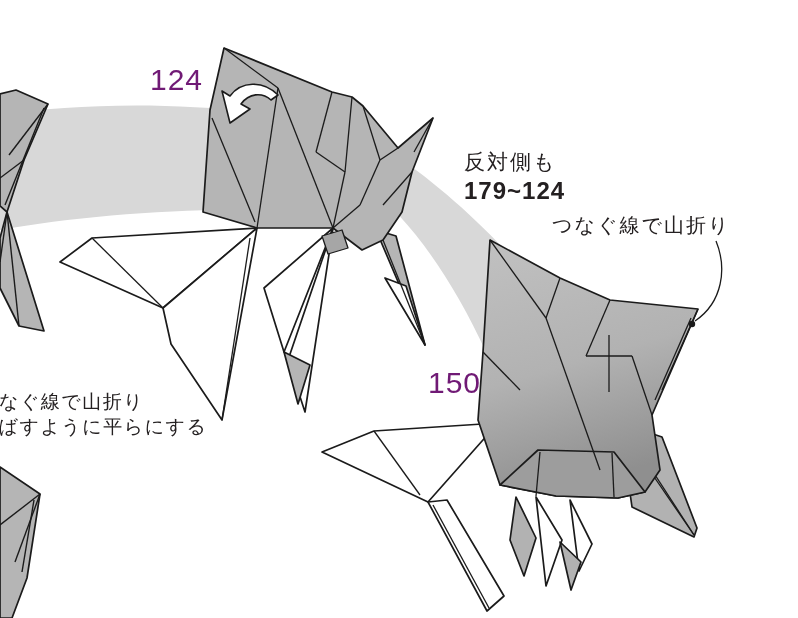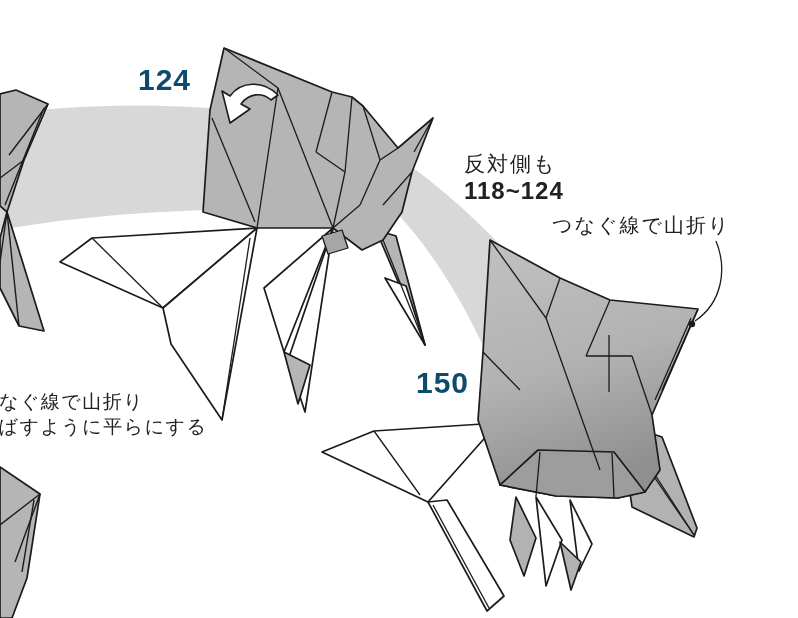--- a/index.html
+++ b/index.html
@@ -7,26 +7,27 @@
     position:relative;
     width:798px;height:618px;
     overflow:hidden;
     background:#ffffff;
     font-family:"Liberation Sans","DejaVu Sans",sans-serif;
   }
   .canvas svg{position:absolute;left:0;top:0;}
   .txt{position:absolute;color:#242021;white-space:nowrap;}
   .step-label{
     position:absolute;
-    font-weight:bold;font-size:30px;letter-spacing:1px;
-    color:#0c4a6e;
+    font-weight:normal;font-size:30px;letter-spacing:1px;
+    color:#701a75;
+    margin-left:12px;
   }
   .note-line{display:block;}
   .note-opposite{left:464px;top:150px;line-height:27px;}
-  .note-opposite .l1{font-size:21px;letter-spacing:2px;}
+  .note-opposite .l1{font-size:21px;letter-spacing:2px;font-family:Liberation Mono, monospace;}
   .note-opposite .l2{font-size:24px;font-weight:bold;letter-spacing:1px;}
   .note-open{left:552px;top:211px;font-size:20px;letter-spacing:2px;line-height:29px;}
   .note-left{left:-22px;top:389px;font-size:19px;letter-spacing:1.5px;line-height:25px;}
   .lbl-124{left:138px;top:63px;}
   .lbl-125{left:416px;top:366px;}
 </style>
 </head>
 <body>
 
 <div class="canvas">
@@ -147,21 +148,21 @@
 
     <path d="M716,241 C727,268 723,302 695,321" fill="none" stroke="#1b1b1b" stroke-width="1.3"></path>
     <circle cx="692" cy="324" r="3.2" fill="#1b1b1b"></circle>
   </svg>
 
   <div class="step-label lbl-124">124</div>
   <div class="step-label lbl-125">150</div>
 
   <div class="txt note-opposite">
     <span class="note-line l1">反対側も</span>
-    <span class="note-line l2">118~124</span>
+    <span class="note-line l2">179~124</span>
   </div>
 
   <div class="txt note-open">
     <span class="note-line">つなぐ線で山折り</span>
   </div>
 
   <div class="txt note-left">
     <span class="note-line">つなぐ線で山折り</span>
     <span class="note-line">延ばすように平らにする</span>
   </div>

